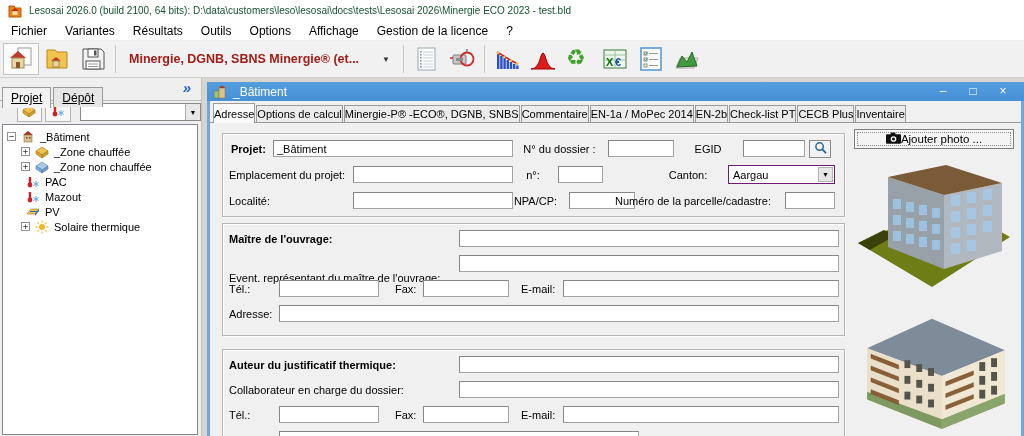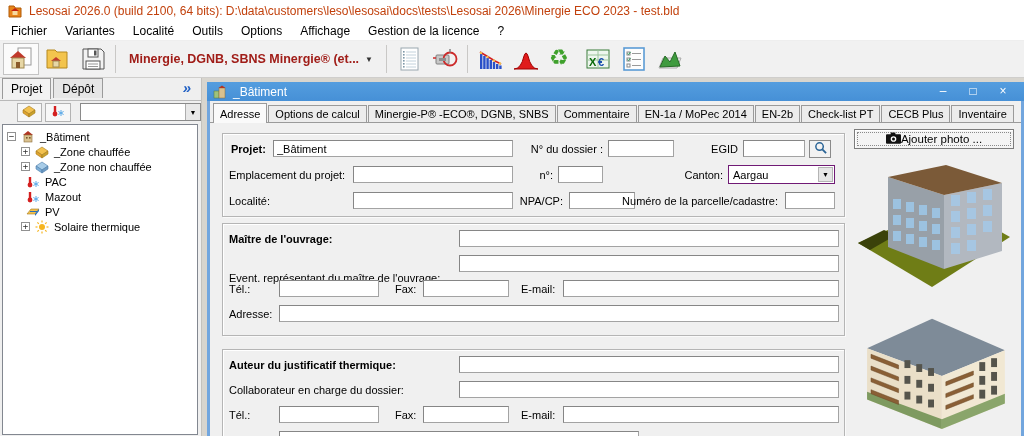--- a/index.html
+++ b/index.html
@@ -2,36 +2,36 @@
 <html><head>
 <meta charset="utf-8">
 <style>
   *{box-sizing:border-box;margin:0;padding:0;}
   html,body{width:1024px;height:436px;overflow:hidden;}
   body{font-family:"Liberation Sans",sans-serif;font-size:12px;color:#000;background:#d8d5ce;}
   #app{position:absolute;inset:0;overflow:hidden;background:#d8d5ce;}
 
   
   .titlebar{position:absolute;left:0;top:0;width:100%;height:21px;background:#fff;display:flex;align-items:center;gap:6px;padding:0 7px;}
-  .titlebar .title{font-size:12px;white-space:nowrap;color:#c2410c;}
+  .titlebar .title{font-size:10px;white-space:nowrap;color:#14532d;}
   .icon16{width:16px;height:16px;display:inline-flex;}
   .icon16 svg{width:16px;height:16px;}
   .menubar{position:absolute;left:0;top:21px;width:100%;height:20px;background:#fff;display:flex;align-items:center;padding:0 2px;border-bottom:1px solid #eee;}
   .menu-item{padding:2px 9px;font-size:12px;cursor:default;}
   .toolbar{position:absolute;left:0;top:41px;width:100%;height:37px;background:#f1f1f1;border-bottom:1px solid #cfcecc;display:flex;align-items:center;padding:0 3px;}
   .tbtn{width:36px;height:32px;display:flex;align-items:center;justify-content:center;border:1px solid transparent;}
   .tbtn.pressed{border:1px solid #c4c4c4;background:#fbfbfb;}
   .tbtn .icon,.tbtn .icon svg{width:26px;height:26px;display:inline-flex;}
   .tsep{width:1px;height:28px;background:#c9c8c6;margin:0 4px;}
-  .tdrop{display:flex;align-items:center;color:#a01d18;font-weight:bold;font-size:12.5px;padding:0 9px;gap:6px;}
+  .tdrop{display:flex;align-items:center;color:#a01d18;font-weight:bold;font-size:12.5px;padding:0 9px;gap:23px;}
   .tdrop .arrow{color:#333;font-size:8px;}
 
   
   .sidebar{position:absolute;left:0;top:78px;width:202px;bottom:0;background:#efefef;border-right:1px solid #c4c2bd;}
-  .side-tabs{position:absolute;top:0;left:2px;height:21px;display:flex;z-index:2;}
+  .side-tabs{position:absolute;top:9px;left:2px;height:21px;display:flex;z-index:2;text-decoration:underline;}
   .side-tab{border:1px solid #9a9a9a;border-bottom:none;padding:3px 8px 0;font-size:12px;background:#e6e6e6;height:20px;margin-right:2px;}
   .side-tab.active{background:#f2f2f2;height:21px;}
   .collapse-btn{position:absolute;right:4px;top:2px;width:20px;height:16px;color:#1f5fc4;font-weight:bold;font-size:15px;line-height:15px;text-align:center;font-style:italic;}
   .side-tools{position:absolute;top:22px;left:0;right:0;height:23px;border-top:1px solid #b9b9b9;display:flex;align-items:center;}
   .sbtn{width:26px;height:19px;border:1px solid #b3b3b3;background:#f7f7f7;display:flex;align-items:center;justify-content:center;margin-left:3px;}
   .sbtn svg{width:14px;height:14px;}
   .side-combo{margin-left:9px;width:124px;height:18px;background:#fff;border:1px solid #8a8a8a;position:relative;}
   .side-combo input{position:absolute;left:1px;top:1px;width:104px;height:14px;border:none;outline:none;font:11px "Liberation Sans",sans-serif;}
   .side-combo .drop{position:absolute;right:0;top:0;bottom:0;width:15px;background:#e8e8e8;border-left:1px solid #adadad;font-size:7px;display:flex;align-items:center;justify-content:center;}
   .tree{position:absolute;left:2px;right:3px;top:46px;bottom:1px;background:#fff;border:1px solid #828790;overflow:hidden;padding-top:4px;}
@@ -43,29 +43,29 @@
   .tlabel{font-size:11px;}
 
   
   .childwin{position:absolute;left:207px;top:82px;width:817px;height:358px;display:flex;flex-direction:column;}
   .cw-title{flex:0 0 19px;background:linear-gradient(#549ddf,#4690d6);display:flex;align-items:center;color:#fff;padding:0 6px;gap:6px;font-size:12px;}
   .cw-title .icon14,.cw-title .icon14 svg{width:14px;height:14px;display:inline-flex;}
   .cw-controls{margin-left:auto;display:flex;}
   .cw-ctrl{width:30px;text-align:center;font-size:12px;line-height:19px;color:#fff;}
   .cw-body{flex:1;border:3px solid #72a6de;border-top:none;background:#f0f0f0;position:relative;}
   .cw-tabs{position:absolute;left:0;right:0;top:0;height:22px;display:flex;align-items:flex-end;padding:0 0 0 3px;border-bottom:1px solid #9a9a9a;}
-  .cw-tab{border:1px solid #9a9a9a;border-bottom:none;background:#ececec;padding:2px 6px;font-size:11px;margin-right:1px;height:17px;white-space:nowrap;}
+  .cw-tab{border:1px solid #9a9a9a;border-bottom:none;background:#ececec;padding:2px 0;font-size:11px;margin-right:1px;height:17px;white-space:nowrap;}
   .cw-tab.active{background:#fafafa;height:20px;margin-bottom:-1px;padding-top:4px;z-index:2;}
   .cw-content{position:absolute;left:0;right:0;top:22px;bottom:0;background:#f0f0f0;}
 
   
   .grp{position:absolute;border:1px solid #b5b5b5;box-shadow:inset 1px 1px 0 #fff,1px 1px 0 #fafafa;background:#f0f0f0;}
   .lbl{position:absolute;white-space:nowrap;font-size:11px;}
   .lbl.b{font-weight:bold;}
-  .lbl.r{text-align:right;}
+  .lbl.r{text-align:center;}
   .fld{position:absolute;height:17px;background:#fff;border:1px solid #a3a3a3;border-top-color:#868686;border-left-color:#868686;font:11px "Liberation Sans",sans-serif;padding:0 3px;outline:none;}
   .pushbtn{position:absolute;border:1px solid #8a8a8a;background:#f2f2f2;display:flex;align-items:center;justify-content:center;}
   .pushbtn svg{width:13px;height:13px;}
   .combo{position:absolute;height:19px;background:#fff;border:1px solid #701a75;font-size:11px;padding-left:16px;}
   .combo .val{position:absolute;left:4px;top:3px;}
   .combo .drop{position:absolute;right:1px;top:1px;bottom:1px;width:15px;background:#e6e6e6;border:1px solid #b4b4b4;display:flex;align-items:center;justify-content:center;font-size:7px;}
 
   
   .photo-btn{position:absolute;left:644px;top:6px;width:160px;height:20px;background:#f4f4f4;border:1px solid #7c7c7c;box-shadow:inset 1px 1px 0 #fff;outline:1px dotted #8a8a8a;outline-offset:-4px;display:flex;align-items:center;justify-content:center;font-size:11.5px;}
   .photo-btn svg{width:15px;height:12px;}
@@ -84,21 +84,21 @@
           <polygon points="4,8 8,5 12,8" fill="#c22010"></polygon>
           <rect x="5.5" y="8" width="5" height="4" fill="#f6d9a0"></rect>
         </svg>
       </span>
     <span class="title">Lesosai 2026.0 (build 2100, 64 bits): D:\data\customers\leso\lesosai\docs\tests\Lesosai 2026\Minergie ECO 2023 - test.bld</span>
   </div>
 
   <div class="menubar">
       <div class="menu-item">Fichier</div>
       <div class="menu-item">Variantes</div>
-      <div class="menu-item">Localité</div>
+      <div class="menu-item">Résultats</div>
       <div class="menu-item">Outils</div>
       <div class="menu-item">Options</div>
       <div class="menu-item">Affichage</div>
       <div class="menu-item">Gestion de la licence</div>
       <div class="menu-item">?</div>
     </div>
 
   <div class="toolbar">
       <div class="tbtn pressed">
         <span class="icon">

